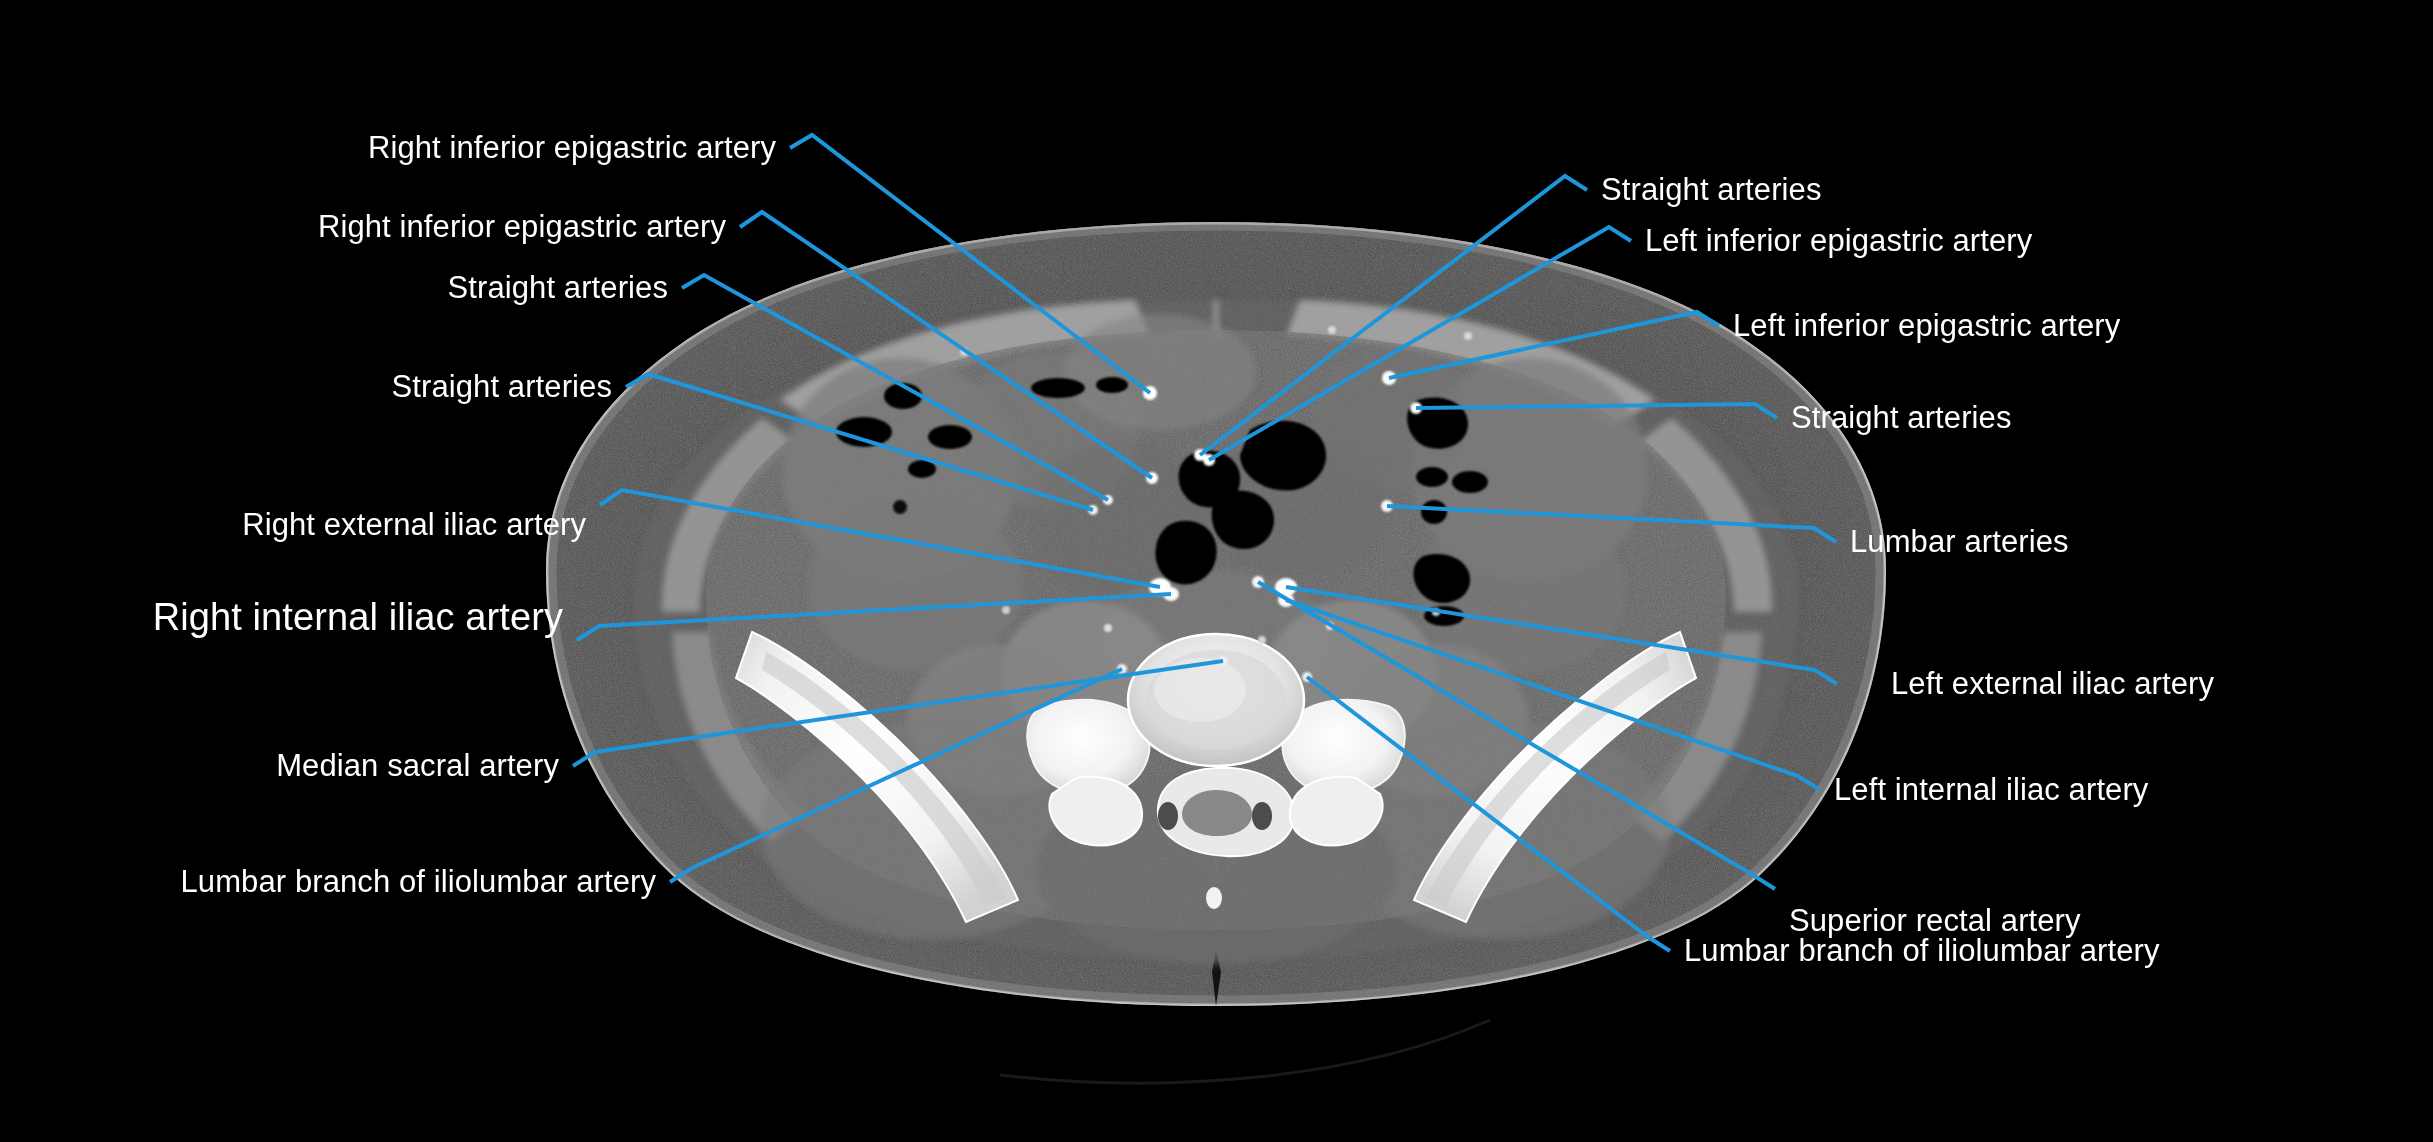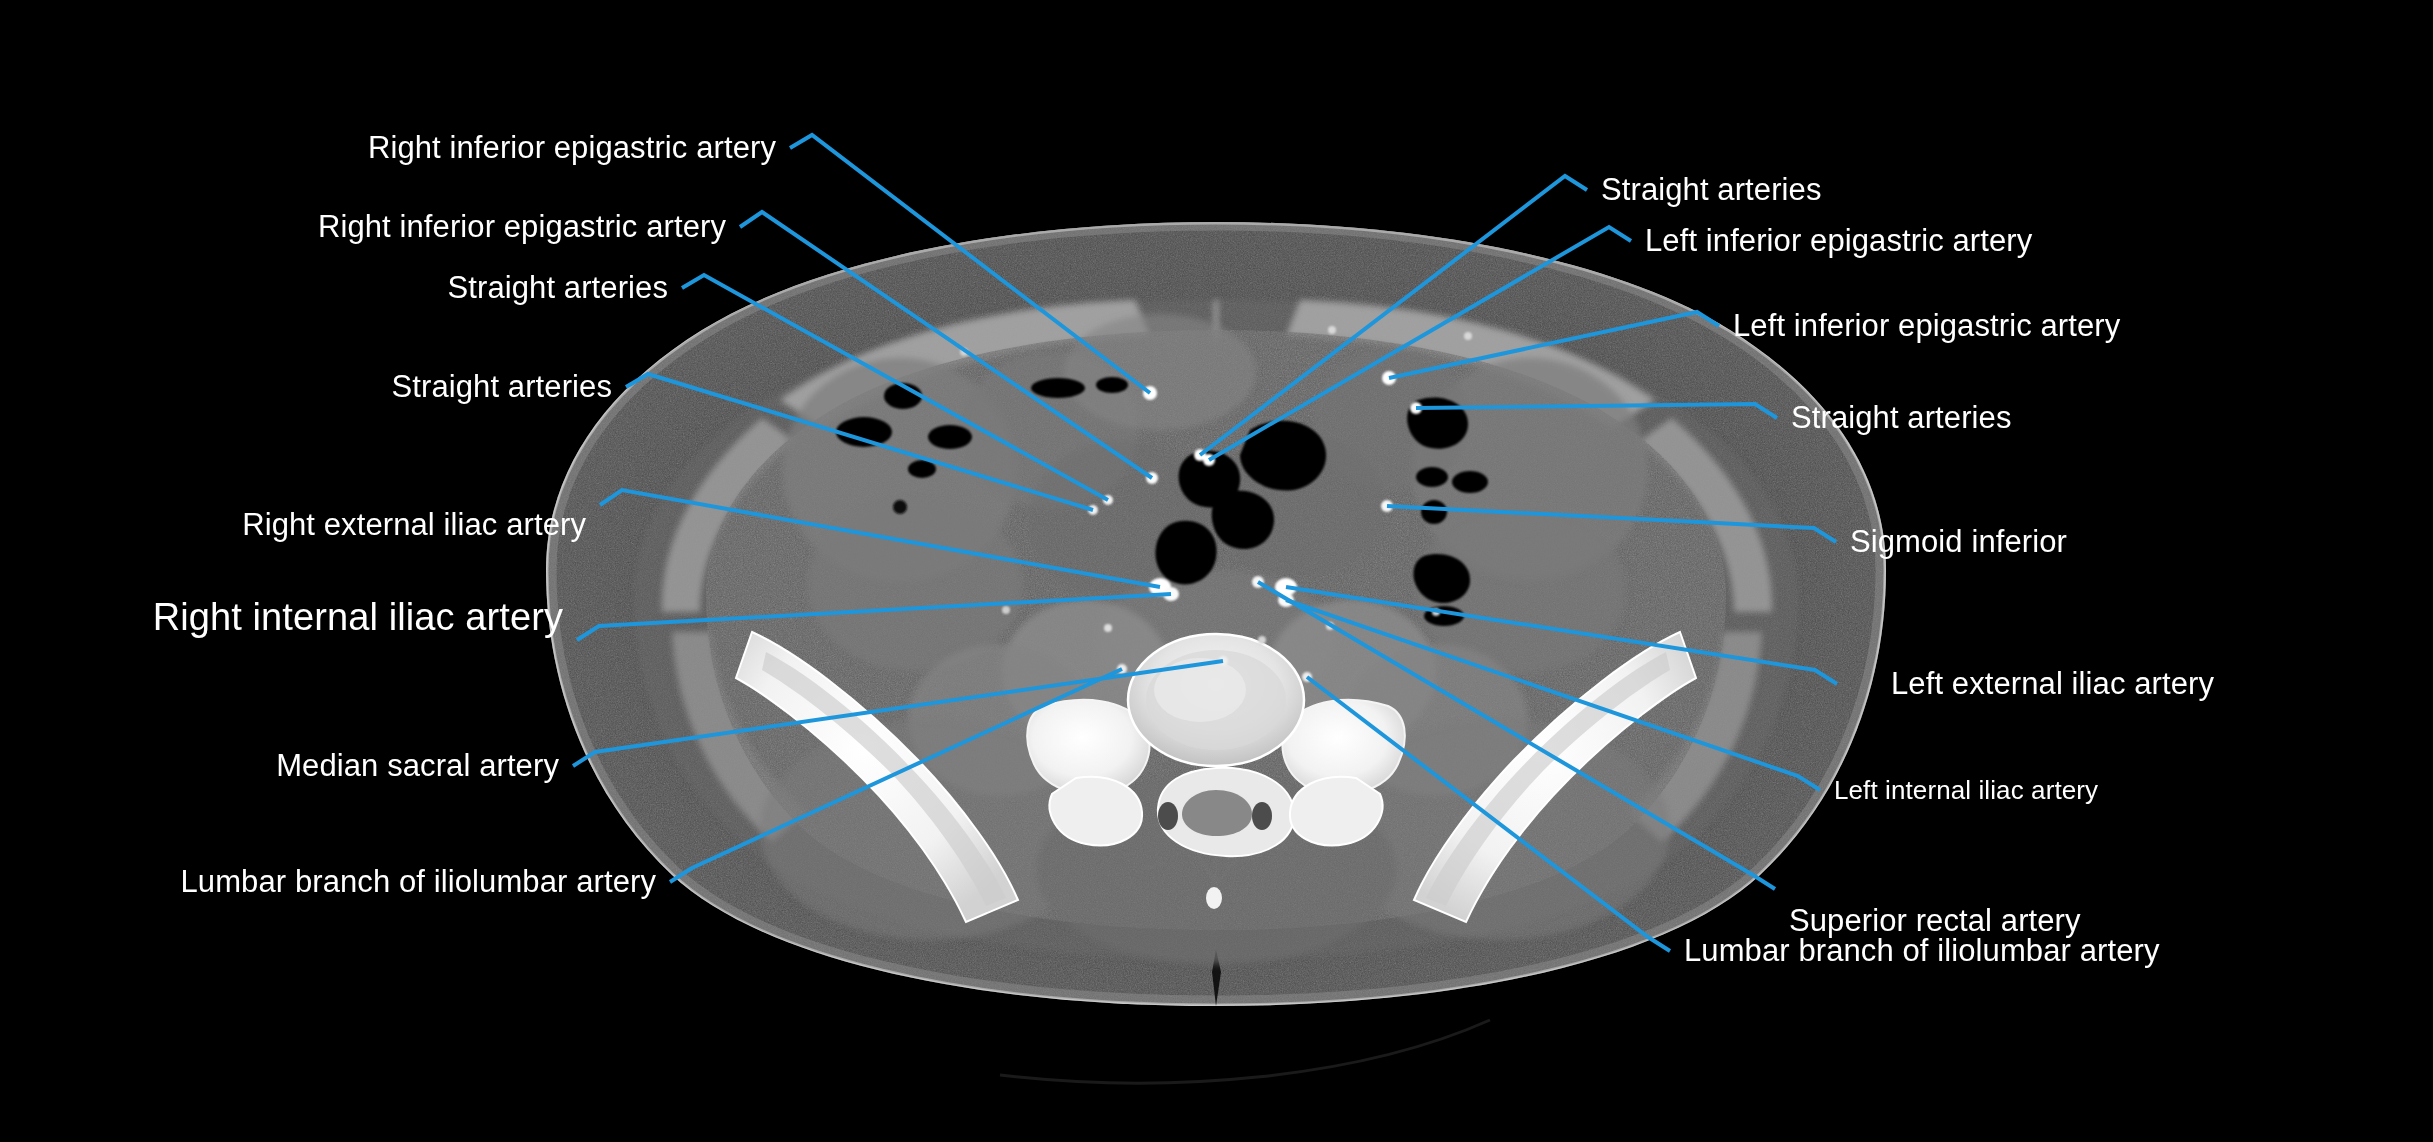--- a/index.html
+++ b/index.html
@@ -394,20 +394,20 @@
       <div class="label left" style="color: rgb(255, 255, 255); font-size: 31px; top: 271px; right: 1765px;">Straight arteries</div>
       <div class="label left" style="color: rgb(255, 255, 255); font-size: 31px; top: 370px; right: 1821px;">Straight arteries</div>
       <div class="label left" style="color: rgb(255, 255, 255); font-size: 31px; top: 488px; right: 1847px; margin-top: 20px;">Right external iliac artery</div>
       <div class="label left" style="color: rgb(255, 255, 255); font-size: 38px; top: 600px; right: 1870px;">Right internal iliac artery</div>
       <div class="label left" style="color: rgb(255, 255, 255); font-size: 31px; top: 749px; right: 1874px;">Median sacral artery</div>
       <div class="label left" style="color: rgb(255, 255, 255); font-size: 31px; top: 865px; right: 1777px;">Lumbar branch of iliolumbar artery</div>
       <div class="label right" style="color: rgb(255, 255, 255); font-size: 31px; top: 173px; left: 1601px;">Straight arteries</div>
       <div class="label right" style="color: rgb(255, 255, 255); font-size: 31px; top: 224px; left: 1645px;">Left inferior epigastric artery</div>
       <div class="label right" style="color: rgb(255, 255, 255); font-size: 31px; top: 309px; left: 1733px;">Left inferior epigastric artery</div>
       <div class="label right" style="color: rgb(255, 255, 255); font-size: 31px; top: 401px; left: 1791px;">Straight arteries</div>
-      <div class="label right" style="color: rgb(255, 255, 255); font-size: 31px; top: 525px; left: 1850px;">Sigmoid  inferior</div>
+      <div class="label right" style="color: rgb(255, 255, 255); font-size: 31px; top: 525px; left: 1850px;">Lumbar  arteries</div>
       <div class="label right" style="color: rgb(255, 255, 255); font-size: 31px; top: 667px; left: 1851px; margin-left: 40px;">Left external iliac artery</div>
-      <div class="label right" style="color: rgb(255, 255, 255); font-size: 26px; top: 773px; left: 1834px;">Left internal iliac artery</div>
+      <div class="label right" style="color: rgb(255, 255, 255); font-size: 31px; top: 773px; left: 1834px;">Left internal iliac artery</div>
       <div class="label right" style="color: rgb(255, 255, 255); font-size: 31px; top: 904px; left: 1789px;">Superior rectal artery</div>
       <div class="label right" style="color: rgb(255, 255, 255); font-size: 31px; top: 934px; left: 1684px;">Lumbar branch of iliolumbar artery</div>
     </div>
 
 </div>
 
 </body></html>

